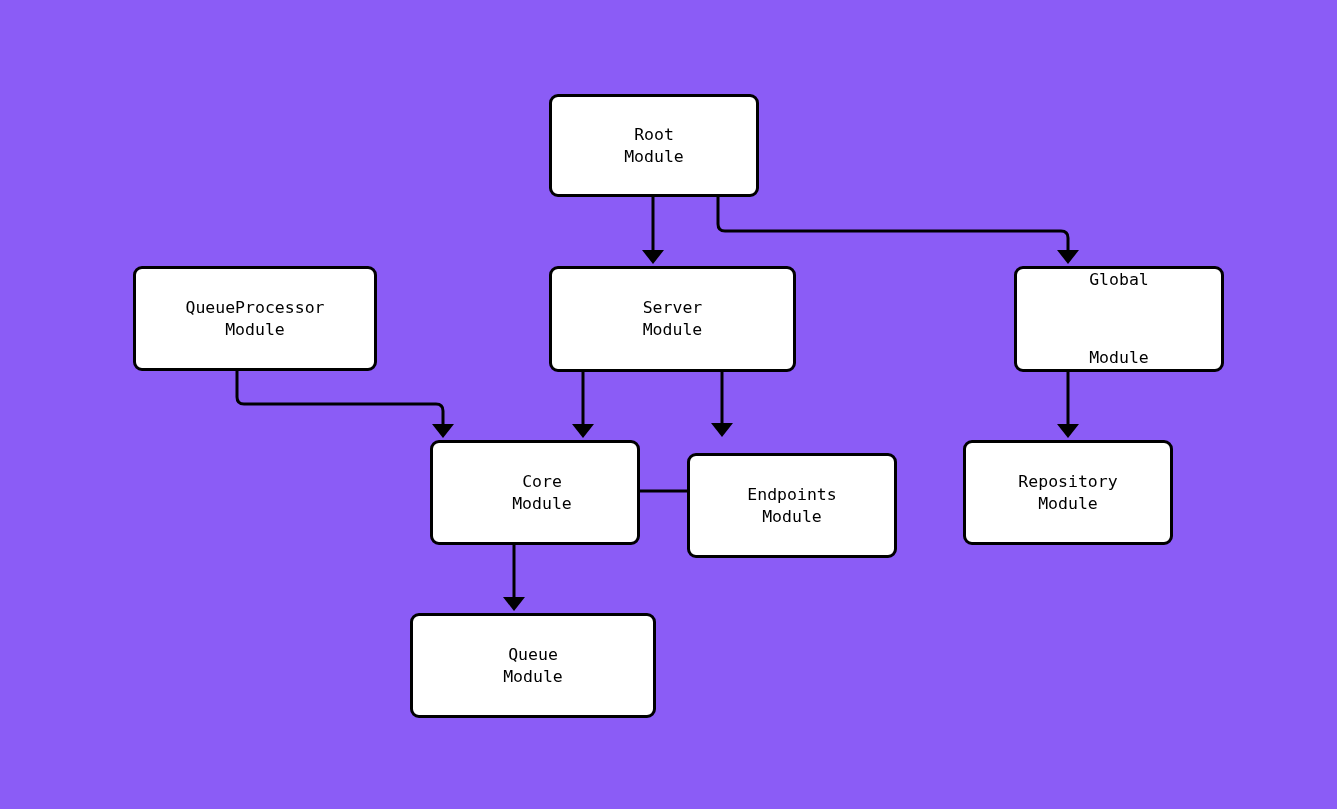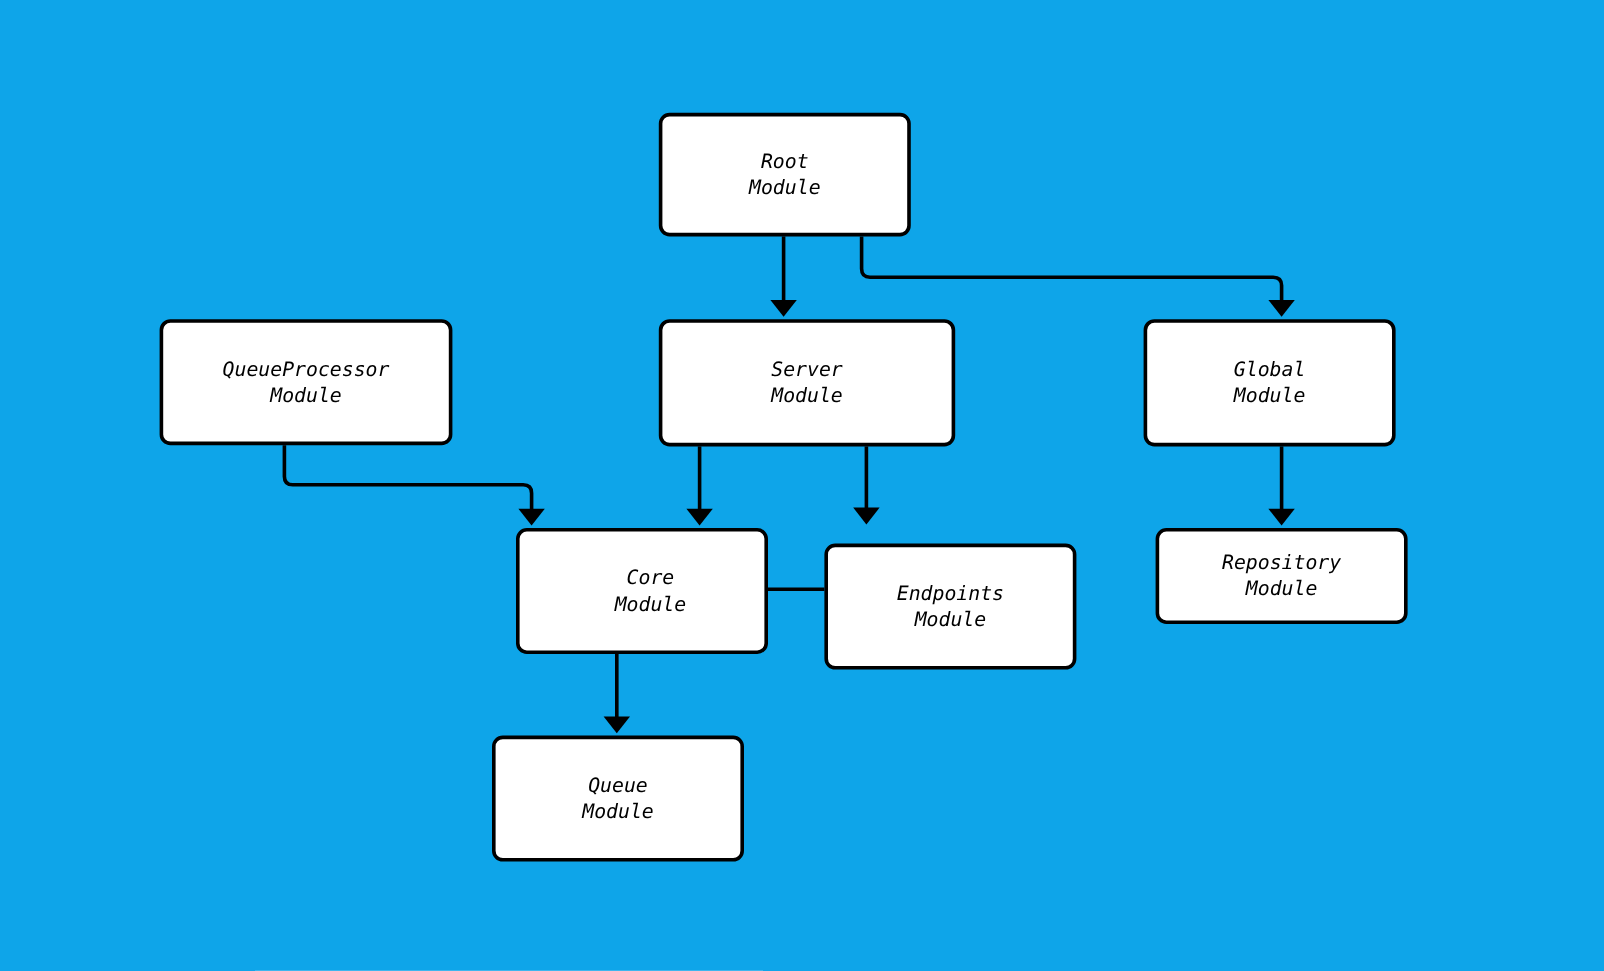--- a/index.html
+++ b/index.html
@@ -11,22 +11,21 @@
   body {
     width: 1337px;
     height: 809px;
     font-family: "DejaVu Sans Mono", "Liberation Mono", monospace;
     overflow: hidden;
   }
   #diagram-canvas {
     position: relative;
     width: 1337px;
     height: 809px;
-    background: #0ea5e9;
-    font-style: italic;
+    background: #8b5cf6;
   }
   #edge-layer {
     position: absolute;
     left: 0;
     top: 0;
     width: 1337px;
     height: 809px;
     pointer-events: none;
   }
   .node {
@@ -84,38 +83,38 @@
   <div class="node" id="node-queueprocessor" style="left: 133px; top: 266px; width: 244px; height: 105px; background: rgb(255, 255, 255); border-color: rgb(0, 0, 0);">
     <span class="node-label">QueueProcessor</span>
     <span class="node-label">Module</span>
   </div>
 
   <div class="node" id="node-server" style="left: 549px; top: 266px; width: 247px; height: 106px; background: rgb(255, 255, 255); border-color: rgb(0, 0, 0);">
     <span class="node-label">Server</span>
     <span class="node-label">Module</span>
   </div>
 
-  <div class="node" id="node-global" style="left: 953px; top: 266px; width: 210px; height: 106px; background: rgb(255, 255, 255); border-color: rgb(0, 0, 0);">
+  <div class="node" id="node-global" style="left: 1014px; top: 266px; width: 210px; height: 106px; background: rgb(255, 255, 255); border-color: rgb(0, 0, 0); justify-content: space-between;">
     <span class="node-label">Global</span>
     <span class="node-label">Module</span>
   </div>
 
   <div class="node" id="node-core" style="left: 430px; top: 440px; width: 210px; height: 105px; background: rgb(255, 255, 255); border-color: rgb(0, 0, 0); padding-left: 14px;">
     <span class="node-label">Core</span>
     <span class="node-label">Module</span>
   </div>
 
   <div class="node" id="node-endpoints" style="left: 687px; top: 453px; width: 210px; height: 105px; background: rgb(255, 255, 255); border-color: rgb(0, 0, 0);">
     <span class="node-label">Endpoints</span>
     <span class="node-label">Module</span>
   </div>
 
-  <div class="node" id="node-repository" style="left: 963px; top: 440px; width: 210px; height: 80px; background: rgb(255, 255, 255); border-color: rgb(0, 0, 0);">
+  <div class="node" id="node-repository" style="left: 963px; top: 440px; width: 210px; height: 105px; background: rgb(255, 255, 255); border-color: rgb(0, 0, 0);">
     <span class="node-label">Repository</span>
     <span class="node-label">Module</span>
   </div>
 
-  <div class="node" id="node-queue" style="left: 410px; top: 613px; width: 210px; height: 105px; background: rgb(255, 255, 255); border-color: rgb(0, 0, 0);">
+  <div class="node" id="node-queue" style="left: 410px; top: 613px; width: 246px; height: 105px; background: rgb(255, 255, 255); border-color: rgb(0, 0, 0);">
     <span class="node-label">Queue</span>
     <span class="node-label">Module</span>
   </div>
 
 </div>
 
 </body></html>

